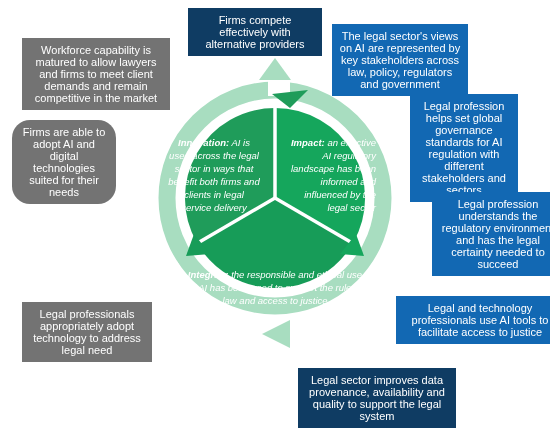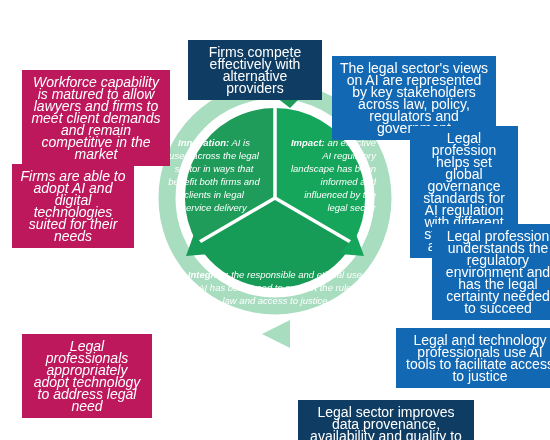--- a/index.html
+++ b/index.html
@@ -64,46 +64,45 @@
     top: 232px;
     width: 182px;
     text-align: center;
     margin-top: 8px;
   }
 
   
   .callout {
     position: absolute;
     color: #ffffff;
-    font-size: 14px;
+    font-size: 11px;
     line-height: 12px;
     padding: 6px 7px;
     box-sizing: border-box;
     text-align: center;
-    margin-top: 32px;
   }
-  .callout.teal { background: #be185d; font-style: italic; }
+  .callout.teal { background: #737373; }
   .callout.navy { background: #0f3c63; }
   .callout.blue { background: #1268b3; }
 
   
   #c-workforce  { left: 22px;  top: 38px;  width: 148px; }
-  #c-adopt-ai   { left: 12px;  top: 132px; width: 122px; }
+  #c-adopt-ai   { left: 12px;  top: 120px; width: 104px; border-radius: 18px; }
   #c-strategy   { left: 12px;  top: 218px; width: 122px; }
   #c-legal-prof { left: 22px;  top: 302px; width: 130px; }
 
   
   #c-compete    { left: 188px; top: 8px;   width: 134px; }
 
   
   #c-reviews    { left: 138px; top: 368px; width: 148px; }
-  #c-provenance { left: 298px; top: 368px; width: 176px; }
+  #c-provenance { left: 298px; top: 368px; width: 158px; }
 
   
-  #c-views      { left: 332px; top: 24px;  width: 164px; }
+  #c-views      { left: 332px; top: 24px;  width: 136px; }
   #c-standards  { left: 410px; top: 94px;  width: 108px; }
   #c-certainty  { left: 432px; top: 192px; width: 132px; }
   #c-tools      { left: 396px; top: 296px; width: 168px; }
 </style>
 </head>
 <body>
 
 <div id="stage">
 
   <div id="diagram">

